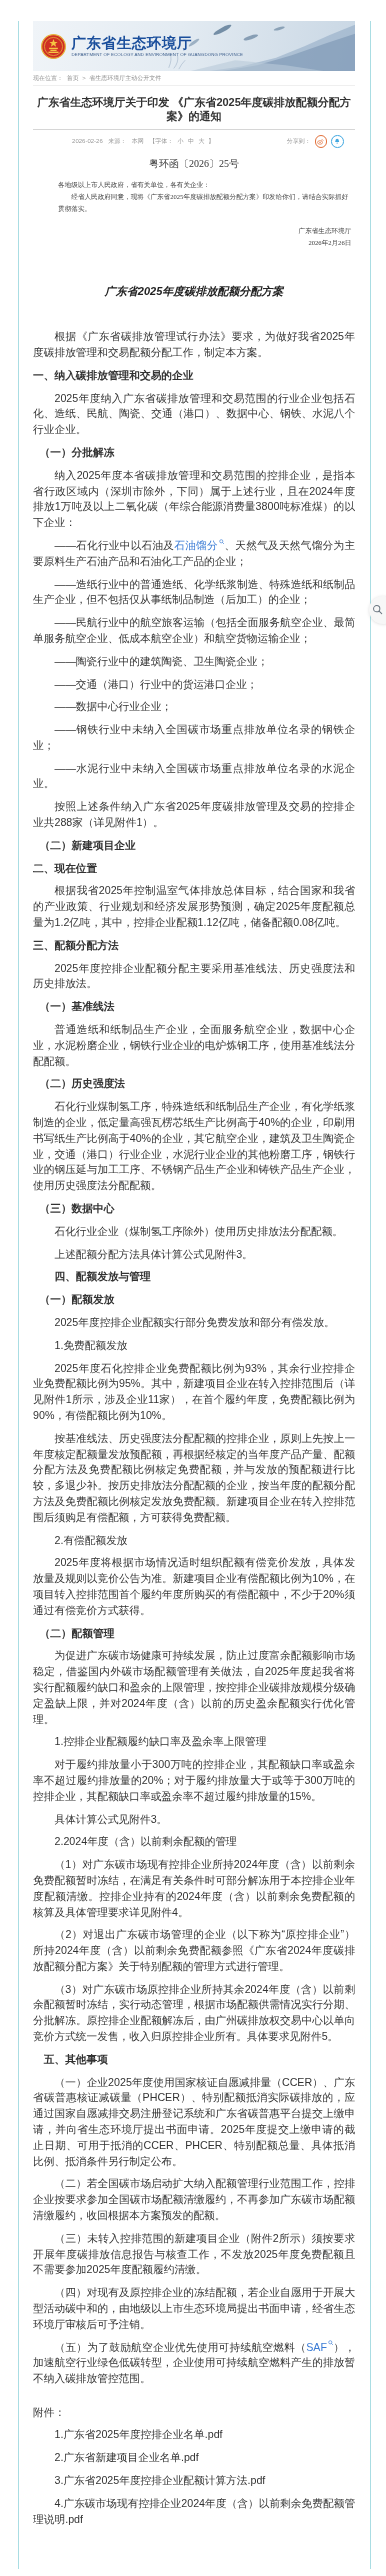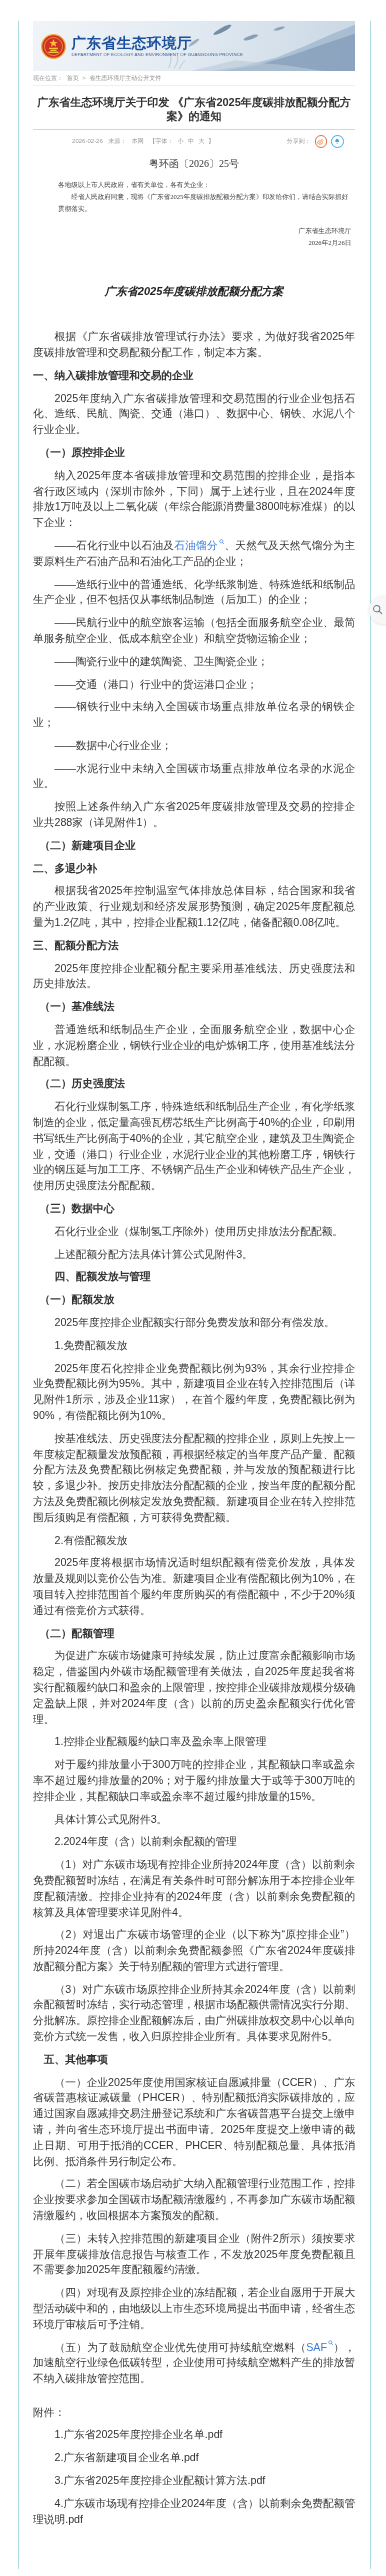--- a/index.html
+++ b/index.html
@@ -145,36 +145,36 @@
       <div>广东省生态环境厅</div>
       <div>2026年2月26日</div>
     </div>
 
     <div class="doc-title">广东省2025年度碳排放配额分配方案</div>
 
     <div class="article-body" id="article-body">
         <p class="blk p">根据《广东省碳排放管理试行办法》要求，为做好我省2025年度碳排放管理和交易配额分配工作，制定本方案。</p>
         <p class="blk h1">一、纳入碳排放管理和交易的企业</p>
         <p class="blk p">2025年度纳入广东省碳排放管理和交易范围的行业企业包括石化、造纸、民航、陶瓷、交通（港口）、数据中心、钢铁、水泥八个行业企业。</p>
-        <p class="blk h2">（一）原控排企业</p>
+        <p class="blk h2">（一）分批解冻</p>
         <p class="blk p">纳入2025年度本省碳排放管理和交易范围的控排企业，是指本省行政区域内（深圳市除外，下同）属于上述行业，且在2024年度排放1万吨及以上二氧化碳（年综合能源消费量3800吨标准煤）的以下企业：</p>
         <p class="blk p"><span>——石化行业中以石油及</span><span class="inline-link">石油馏分<svg class="sup-search" width="5.7" height="5.7" viewBox="0 0 10 10">
               <circle cx="4" cy="4" r="2.8" fill="none" stroke="#3a7bd5" stroke-width="1.1"></circle>
               <line x1="6.2" y1="6.2" x2="9" y2="9" stroke="#3a7bd5" stroke-width="1.1" stroke-linecap="round"></line>
             </svg></span><span>、天然气及天然气馏分为主要原料生产石油产品和石油化工产品的企业；</span></p>
         <p class="blk p">——造纸行业中的普通造纸、化学纸浆制造、特殊造纸和纸制品生产企业，但不包括仅从事纸制品制造（后加工）的企业；</p>
         <p class="blk p">——民航行业中的航空旅客运输（包括全面服务航空企业、最简单服务航空企业、低成本航空企业）和航空货物运输企业；</p>
         <p class="blk p">——陶瓷行业中的建筑陶瓷、卫生陶瓷企业；</p>
         <p class="blk p">——交通（港口）行业中的货运港口企业；</p>
+        <p class="blk p">——数据中心行业企业；</p>
         <p class="blk p">——钢铁行业中未纳入全国碳市场重点排放单位名录的钢铁企业；</p>
-        <p class="blk p">——数据中心行业企业；</p>
         <p class="blk p">——水泥行业中未纳入全国碳市场重点排放单位名录的水泥企业。</p>
         <p class="blk p">按照上述条件纳入广东省2025年度碳排放管理及交易的控排企业共288家（详见附件1）。</p>
         <p class="blk h2">（二）新建项目企业</p>
-        <p class="blk h1">二、多退少补</p>
+        <p class="blk h1">二、现在位置</p>
         <p class="blk p">根据我省2025年控制温室气体排放总体目标，结合国家和我省的产业政策、行业规划和经济发展形势预测，确定2025年度配额总量为1.2亿吨，其中，控排企业配额1.12亿吨，储备配额0.08亿吨。</p>
         <p class="blk h1">三、配额分配方法</p>
         <p class="blk p">2025年度控排企业配额分配主要采用基准线法、历史强度法和历史排放法。</p>
         <p class="blk h2">（一）基准线法</p>
         <p class="blk p">普通造纸和纸制品生产企业，全面服务航空企业，数据中心企业，水泥粉磨企业，钢铁行业企业的电炉炼钢工序，使用基准线法分配配额。</p>
         <p class="blk h2">（二）历史强度法</p>
         <p class="blk p">石化行业煤制氢工序，特殊造纸和纸制品生产企业，有化学纸浆制造的企业，低定量高强瓦楞芯纸生产比例高于40%的企业，印刷用书写纸生产比例高于40%的企业，其它航空企业，建筑及卫生陶瓷企业，交通（港口）行业企业，水泥行业企业的其他粉磨工序，钢铁行业的钢压延与加工工序、不锈钢产品生产企业和铸铁产品生产企业，使用历史强度法分配配额。</p>
         <p class="blk h2">（三）数据中心</p>
         <p class="blk p">石化行业企业（煤制氢工序除外）使用历史排放法分配配额。</p>
         <p class="blk p">上述配额分配方法具体计算公式见附件3。</p>

